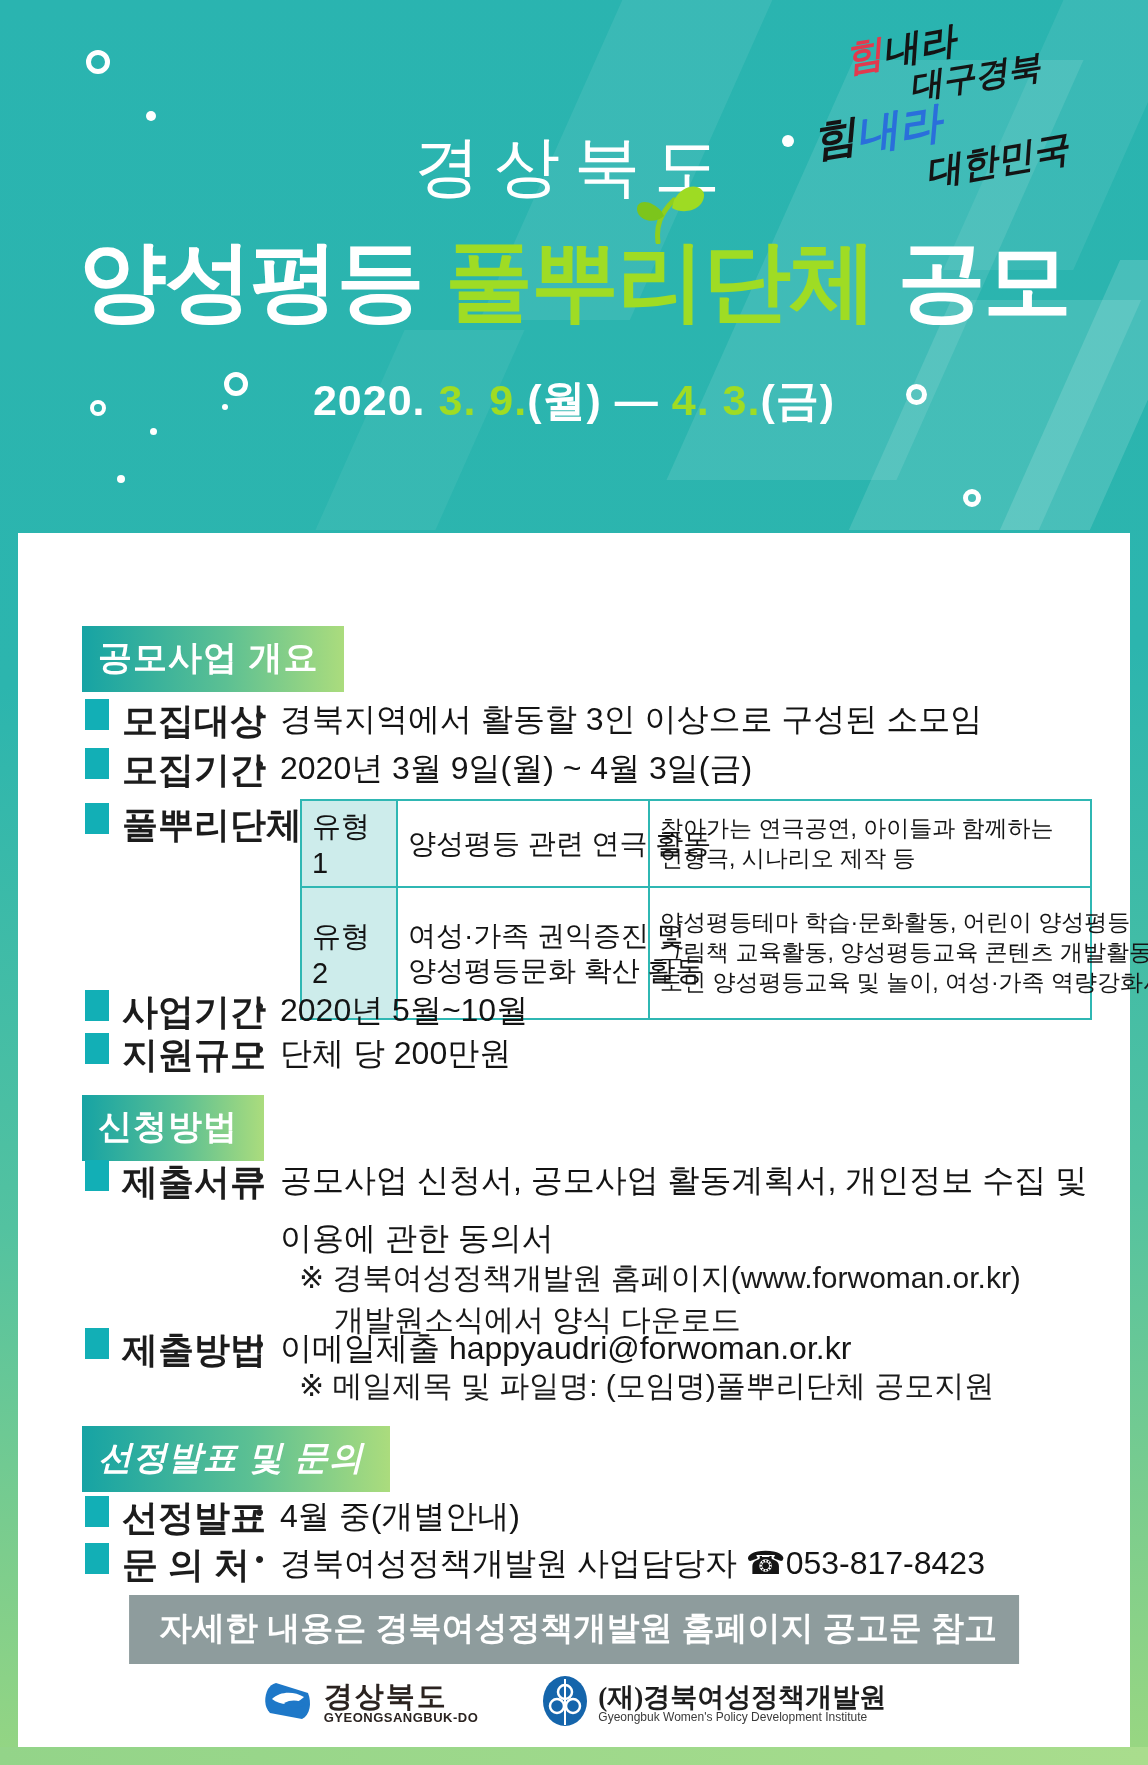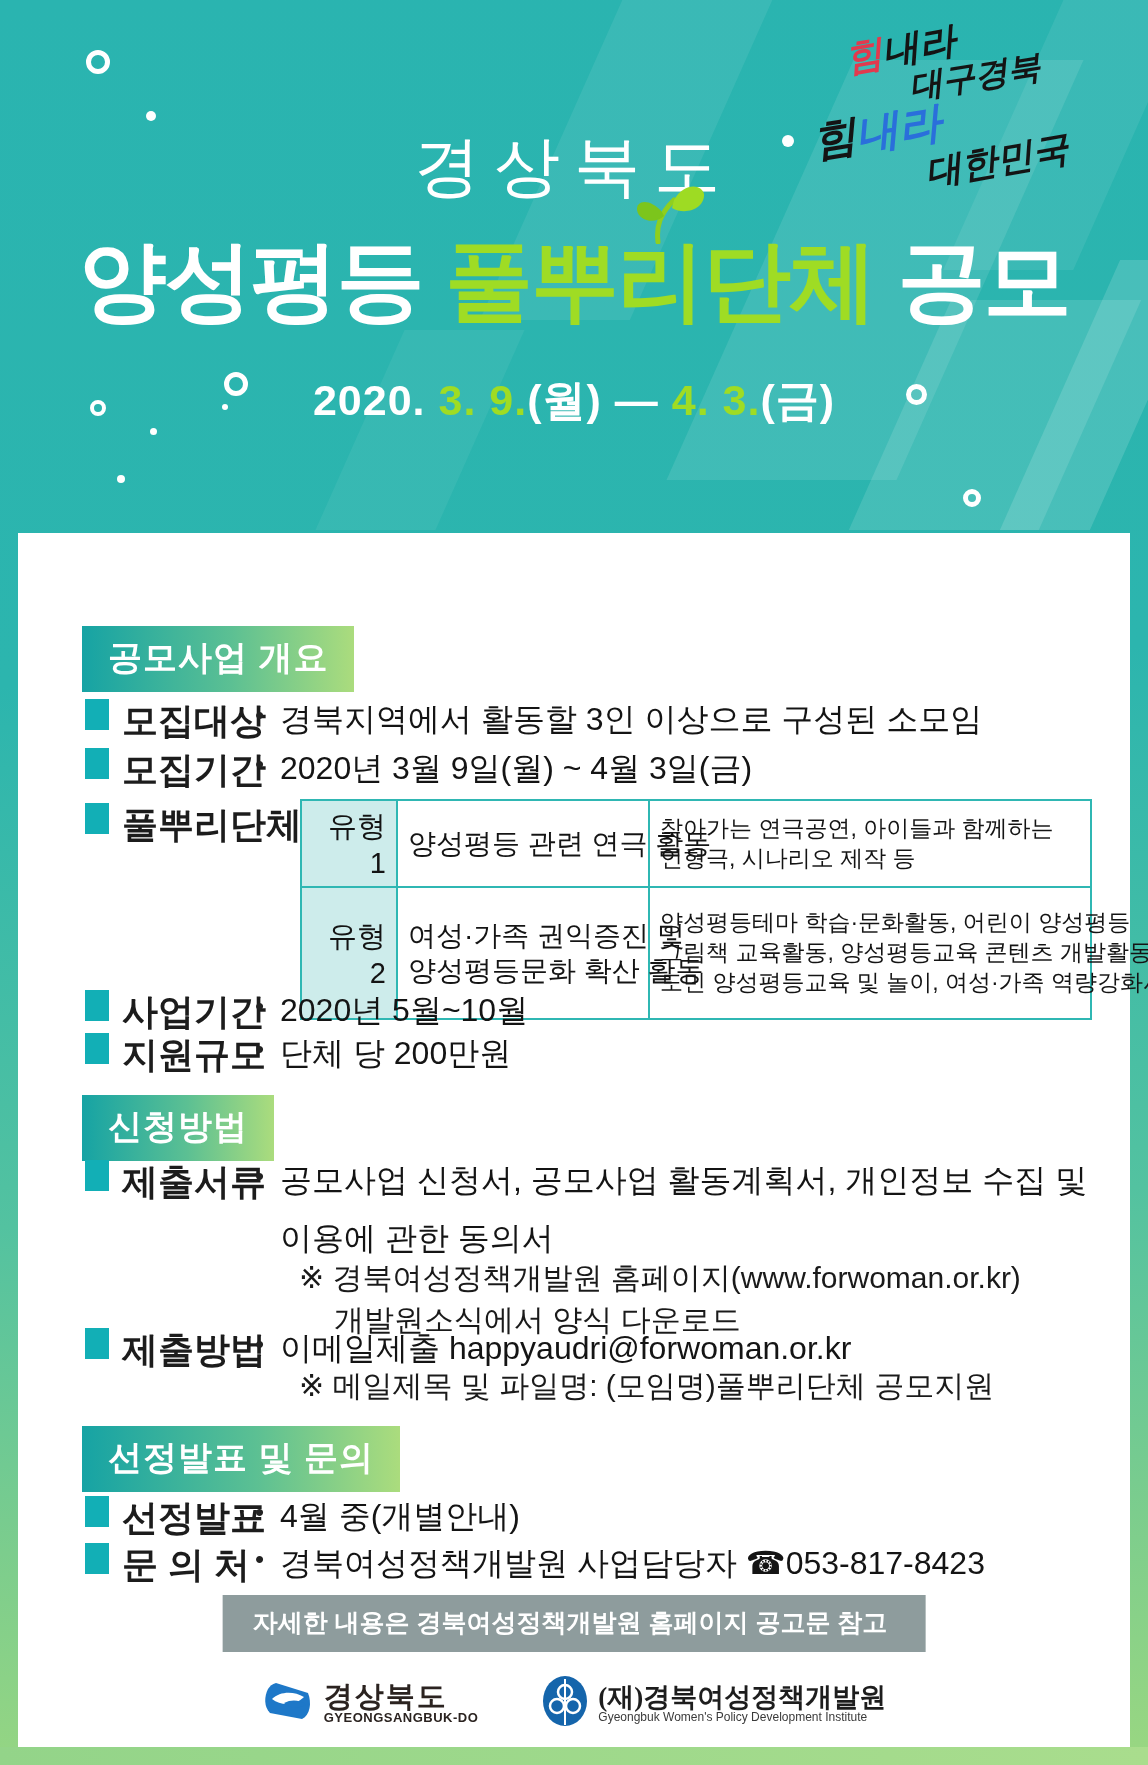--- a/index.html
+++ b/index.html
@@ -70,25 +70,25 @@
 
   
   .panel {
     position:absolute; left:18px; top:533px; width:1112px; height:1215px;
     background:#ffffff;
   }
   .badge {
     position:absolute; left:64px;
     background:linear-gradient(90deg,#16a3a4 0%,#5cc093 55%,#abdc7d 100%);
     color:#ffffff; font-size:34px; font-weight:800;
-    padding:9px 26px 11px 26px; letter-spacing:1px;
+    padding:9px 26px 11px 16px; letter-spacing:1px;
   }
   .b1 { top:93px; }
   .b2 { top:562px; }
-  .b3 { top:893px; }
+  .b3 { top:893px;font-style:italic; }
 
   .row { position:absolute; left:0; width:100%; white-space:nowrap; }
   .sq {
     display:inline-block; position:absolute; left:67px; top:2px;
     width:24px; height:31px; background:#12afb6;
   }
   .lbl { position:absolute; left:104px; top:0; font-size:36px; font-weight:700; color:#1c1c1c; }
   .dotb{ position:absolute; left:237px; top:3px; font-size:26px; color:#222; }
   .val { position:absolute; left:262px; top:1px; font-size:32px; color:#141414; }
   .cont { position:absolute; font-size:32px; color:#141414; white-space:nowrap; }
@@ -111,32 +111,32 @@
 
   
   .ftable {
     position:absolute; left:282px; top:266px; width:792px;
     border-collapse:collapse; table-layout:fixed;
   }
   .ftable td {
     border:2px solid #2fb7b3; vertical-align:middle;
     padding:6px 10px; color:#141414;
   }
-  .ftable .ctype { width:96px; background:#cdeceb; text-align:right; font-size:29px; }
+  .ftable .ctype { width:96px; background:#cdeceb; text-align:left; font-size:29px; }
   .ftable .ccat  { width:252px; font-size:28px; line-height:1.25; }
   .ftable .cdet  { font-size:23px; line-height:1.3; }
   .ftable .line  { display:block; white-space:nowrap; }
   .tr1 td { height:70px; }
   .tr2 td { height:132px; }
 
   
   .notice {
     position:absolute; left:50%; top:1062px; transform:translateX(-50%);
-    background:#8e9c9d; color:#ffffff; font-size:25px; font-weight:700;
-    padding:11px 38px 13px 30px; white-space:nowrap;
+    background:#8e9c9d; color:#ffffff; font-size:33px; font-weight:700;
+    padding:11px 22px 13px 30px; white-space:nowrap;
   }
   .footerlogos {
     position:absolute; left:0; top:1142px; width:100%;
     display:flex; justify-content:center; align-items:center; gap:64px;
   }
   .logo { display:flex; align-items:center; gap:10px; }
   .logo-text { display:flex; flex-direction:column; line-height:1.05; }
   .gov-name { font-size:29px; font-weight:800; color:#2b2320; letter-spacing:2px; }
   .gov-eng  { font-size:13px; font-weight:800; color:#2b2320; letter-spacing:0.5px; }
   .inst-name{ font-size:27px; font-weight:700; color:#1d1d1d; font-family:"Liberation Serif","DejaVu Serif",serif; }

